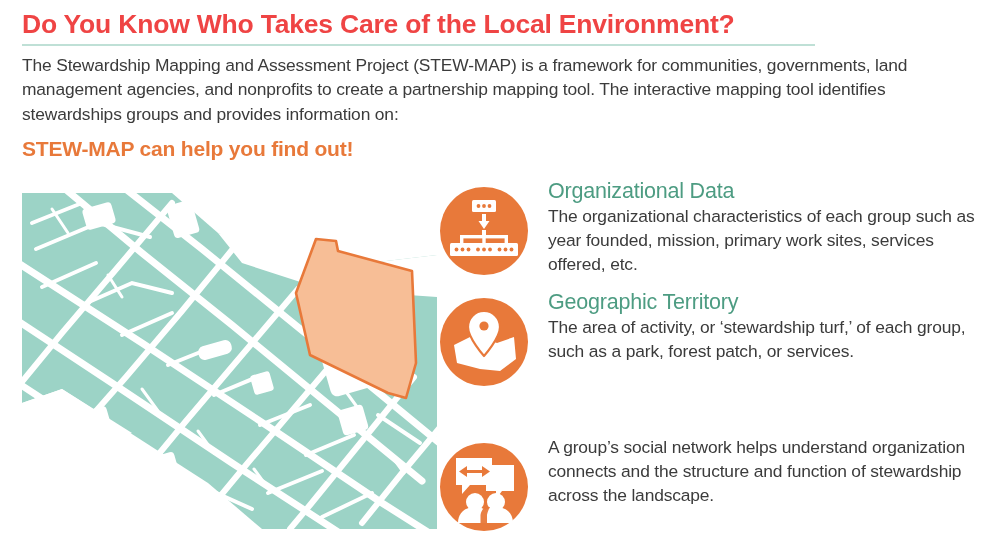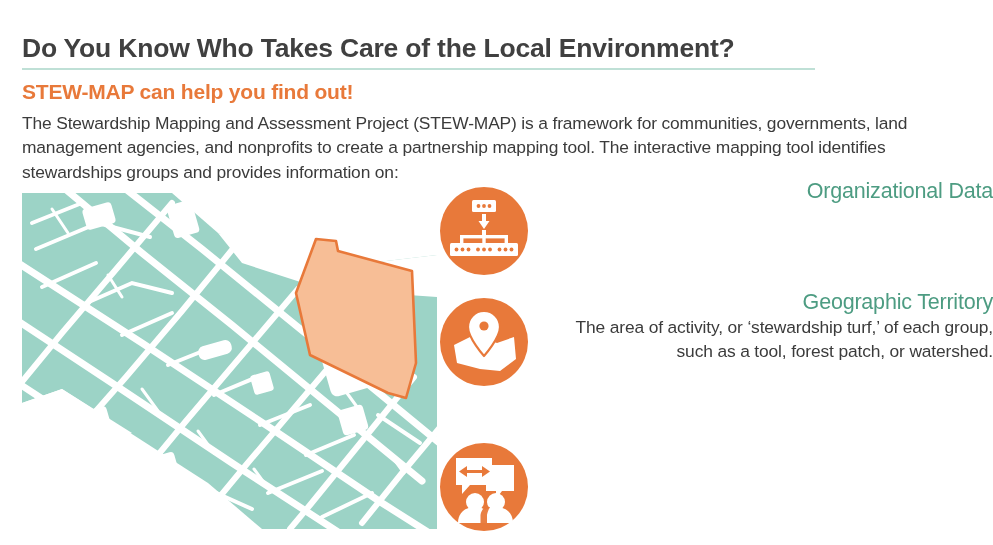--- a/index.html
+++ b/index.html
@@ -19,25 +19,24 @@
   
   #header-block {
     position: absolute;
     left: 22px;
     top: 10px;
     width: 950px;
   }
   #page-title {
     font-size: 26.5px;
     font-weight: bold;
-    color: #404040;
+    color: #ef4444;
     letter-spacing: -0.2px;
     line-height: 1.12;
     white-space: nowrap;
-    margin-top: 24px;
   }
   #title-rule {
     width: 793px;
     height: 2px;
     background: #BFE0D6;
     margin-top: 4px;
   }
   #subtitle {
     margin-top: 10px;
     font-size: 21px;
@@ -64,21 +63,20 @@
     height: 336px;
   }
   #map-figure svg { display: block; width: 100%; height: 100%; }
 
   
   .feature-row {
     position: absolute;
     left: 440px;
     width: 553px;
     height: 115px;
-    text-align: right;
   }
   #feature-row-0 { top: 179px; }
   #feature-row-1 { top: 290px; }
   #feature-row-2 { top: 435px; }
 
   .feature-icon {
     position: absolute;
     left: 0;
     top: 8px;
     width: 88px;
@@ -108,22 +106,22 @@
     letter-spacing: -0.15px;
     margin-top: 1px;
   }
 </style>
 </head>
 <body>
 
 <div id="header-block">
   <div id="page-title">Do You Know Who Takes Care of the Local Environment?</div>
   <div id="title-rule"></div>
+  <div id="intro-paragraph">The Stewardship Mapping and Assessment Project (STEW-MAP) is a framework for communities, governments, land management agencies, and nonprofits to create a partnership mapping tool. The interactive mapping tool identifies stewardships groups and provides information on:</div>
   <div id="subtitle">STEW-MAP can help you find out!</div>
-  <div id="intro-paragraph">The Stewardship Mapping and Assessment Project (STEW-MAP) is a framework for communities, governments, land management agencies, and nonprofits to create a partnership mapping tool. The interactive mapping tool identifies stewardships groups and provides information on:</div>
 </div>
 
 <div id="map-figure">
   <svg viewBox="0 0 415 336" xmlns="http://www.w3.org/2000/svg">
     <defs>
       <clipPath id="mapclip">
           <rect x="0" y="0" width="415" height="336"></rect>
         </clipPath>
     </defs>
     <g clip-path="url(#mapclip)">
@@ -239,36 +237,37 @@
           <circle cx="44" cy="62.5" r="1.9"></circle>
           <circle cx="50" cy="62.5" r="1.9"></circle>
         <circle cx="59.5" cy="62.5" r="1.9"></circle>
           <circle cx="65.5" cy="62.5" r="1.9"></circle>
           <circle cx="71.5" cy="62.5" r="1.9"></circle>
       </g>
     </svg>
   </div>
   <div class="feature-text">
     <div class="feature-heading">Organizational Data</div>
+    <div class="feature-body">The organizational characteristics of each group such as year founded, mission, primary work sites, services offered, etc.</div>
   </div>
 </div>
 
 <div class="feature-row" id="feature-row-1">
   <div class="feature-icon">
     <svg viewBox="0 0 88 88" xmlns="http://www.w3.org/2000/svg">
 
       <path fill="#FFFFFF" d="M14 47 L34 37 L57 45 L74 39 L76 61 L60 73 L40 71 L17 65 Z"></path>
 
       <path fill="#FFFFFF" stroke="#E8793A" stroke-width="2.2" stroke-linejoin="round" d="M44 13 C35 13 28 20 28 29 C28 40 44 58 44 58 C44 58 60 40 60 29 C60 20 53 13 44 13 Z"></path>
       <circle cx="44" cy="28" r="4.6" fill="#E8793A"></circle>
     </svg>
   </div>
   <div class="feature-text">
     <div class="feature-heading">Geographic Territory</div>
-    <div class="feature-body">The area of activity, or ‘stewardship turf,’ of each group, such as a tool, forest patch, or watershed.</div>
+    <div class="feature-body">The area of activity, or ‘stewardship turf,’ of each group, such as a park, forest patch, or services.</div>
   </div>
 </div>
 
 <div class="feature-row" id="feature-row-2">
   <div class="feature-icon">
     <svg viewBox="0 0 88 88" xmlns="http://www.w3.org/2000/svg">
       <g fill="#FFFFFF">
 
         <path d="M16 15 H52 V42 H30 L22 51 V42 H16 Z"></path>
 
@@ -284,14 +283,15 @@
       <g fill="#FFFFFF">
         <circle cx="35" cy="59" r="9"></circle>
         <circle cx="56" cy="59" r="9"></circle>
         <path d="M18 80 C18 69 26 64 35 64 C44 64 52 69 52 80 Z"></path>
         <path d="M39 80 C39 69 47 64 56 64 C65 64 73 69 73 80 Z"></path>
       </g>
       <path fill="#E8793A" d="M45 64 C42.5 66 41 69 40.5 72 L40.5 80 L47 80 L47 72 C47.6 69 48.8 66 50 64 Z" opacity="0.95"></path>
     </svg>
   </div>
   <div class="feature-text">
+    <div class="feature-body">A group’s social network helps understand organization connects and the structure and function of stewardship across the landscape.</div>
   </div>
 </div>
 
 </body></html>

